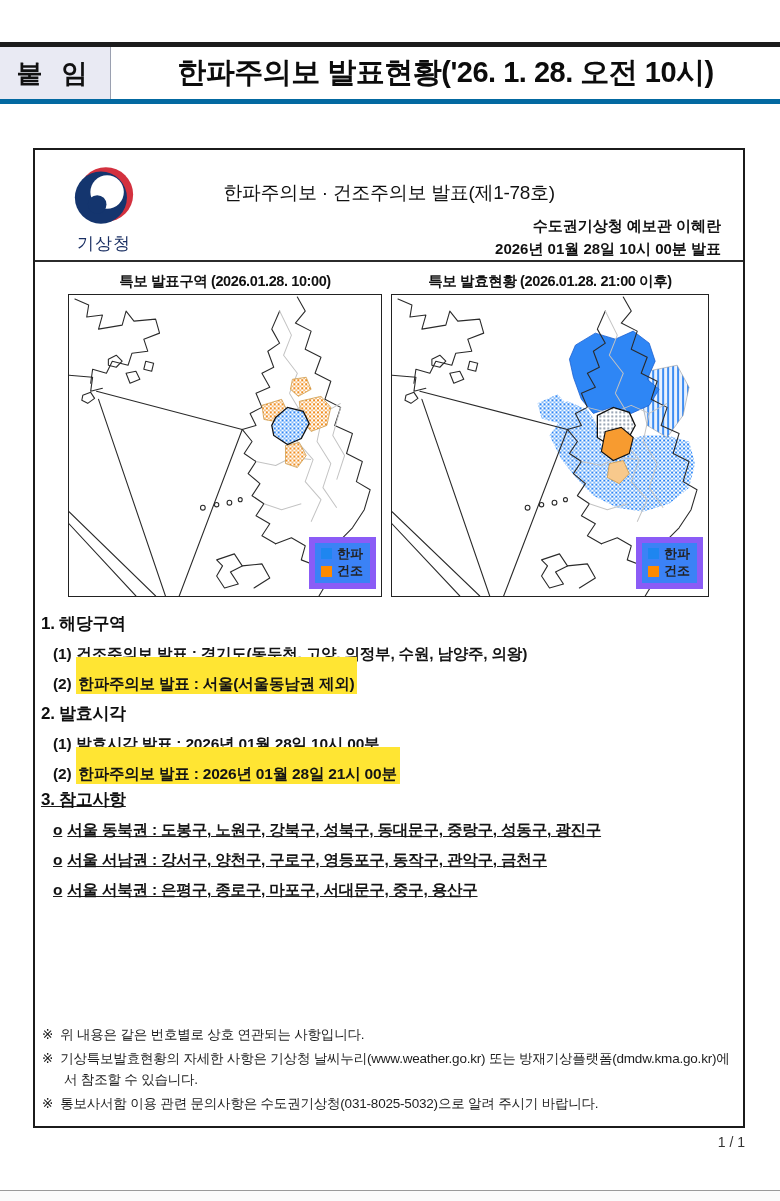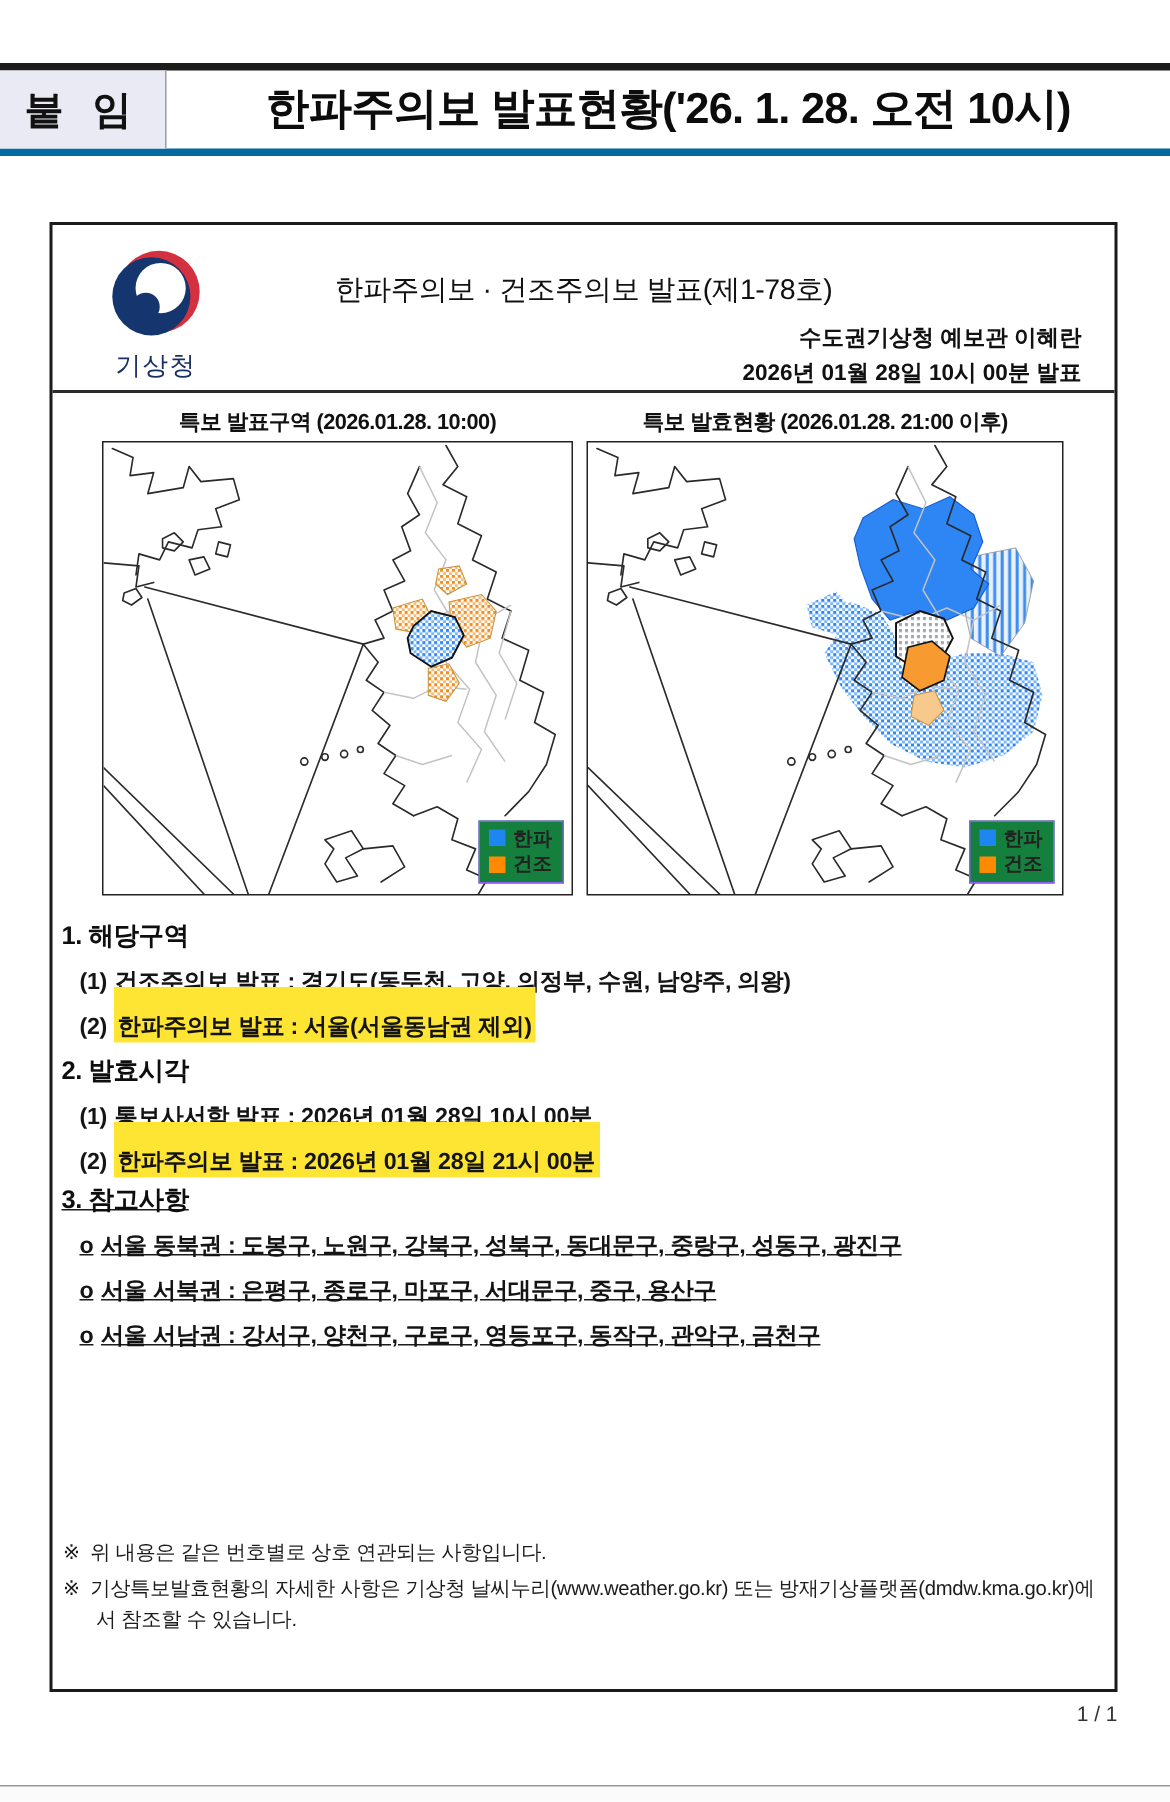--- a/index.html
+++ b/index.html
@@ -41,21 +41,21 @@
   }
   .head-rule{position:absolute;left:0;top:110px;width:100%;border-top:2.5px solid #2b2b2b;}
   
   .map-panel{position:absolute;top:122px;}
   .map-panel.left{left:33px;width:314px;}
   .map-panel.right{left:356px;width:318px;}
   .map-title{font-size:14.5px;font-weight:700;text-align:center;color:#111;letter-spacing:-0.4px;margin-bottom:3px;}
   .map-box{position:relative;border:1.5px solid #222;background:#fff;height:303px;box-sizing:border-box;overflow:hidden;}
   .map-box svg{display:block;width:100%;height:100%;}
   .legend{
-    position:absolute;right:5px;bottom:7px;background:#15803d;border:1px solid #8b5cf6;
+    position:absolute;right:5px;bottom:7px;background:#3b82f6;border:6px solid #8b5cf6;
     padding:2px 7px 3px 6px;font-size:13px;font-weight:700;color:#222;line-height:1.35;
   }
   .legend-row{display:flex;align-items:center;gap:5px;}
   .sw{width:11px;height:11px;display:inline-block;}
   .sw-cold{background:#1e86f0;}
   .sw-dry{background:#ff8a00;}
   
   .section{position:absolute;left:6px;width:700px;}
   .sec-heading{font-size:17px;font-weight:800;color:#0e0e0e;letter-spacing:-0.3px;}
   .sec-item{font-size:15.5px;font-weight:600;color:#141414;margin-top:9px;padding-left:12px;letter-spacing:-0.2px;}
@@ -247,45 +247,48 @@
       <span class="pfx">(1)</span><span>건조주의보 발표 : 경기도(동두천, 고양, 의정부, 수원, 남양주, 의왕)</span>
     </div>
     <div class="sec-item">
       <span class="pfx">(2)</span><span class="hl">한파주의보 발표 : 서울(서울동남권 제외)</span>
     </div>
   </div>
 
   <div class="section" style="top:552px;">
     <div class="sec-heading">2. 발효시각</div>
     <div class="sec-item">
-      <span class="pfx">(1)</span><span>통보사서함 발표 : 2026년 01월 28일 10시 00분</span>
+      <span class="pfx">(1)</span><span>발효시각 발표 : 2026년 01월 28일 10시 00분</span>
     </div>
     <div class="sec-item">
       <span class="pfx">(2)</span><span class="hl">한파주의보 발표 : 2026년 01월 28일 21시 00분</span>
     </div>
   </div>
 
   <div class="section" style="top:638px;text-decoration:underline;">
     <div class="sec-heading">3. 참고사항</div>
     <div class="sec-item">
       <span class="pfx">o</span><span>서울 동북권 : 도봉구, 노원구, 강북구, 성북구, 동대문구, 중랑구, 성동구, 광진구</span>
     </div>
     <div class="sec-item">
+      <span class="pfx">o</span><span>서울 서남권 : 강서구, 양천구, 구로구, 영등포구, 동작구, 관악구, 금천구</span>
+    </div>
+    <div class="sec-item">
       <span class="pfx">o</span><span>서울 서북권 : 은평구, 종로구, 마포구, 서대문구, 중구, 용산구</span>
-    </div>
-    <div class="sec-item">
-      <span class="pfx">o</span><span>서울 서남권 : 강서구, 양천구, 구로구, 영등포구, 동작구, 관악구, 금천구</span>
     </div>
   </div>
 
   <div class="notes">
     <div class="note">
       <span class="marker">※</span><span>위 내용은 같은 번호별로 상호 연관되는 사항입니다.</span>
     </div>
     <div class="note">
       <span class="marker">※</span><span>기상특보발효현황의 자세한 사항은 기상청 날씨누리(www.weather.go.kr) 또는 방재기상플랫폼(dmdw.kma.go.kr)에서 참조할 수 있습니다.</span>
     </div>
+    <div class="note">
+      <span class="marker">※</span><span>통보사서함 이용 관련 문의사항은 수도권기상청(031-8025-5032)으로 알려 주시기 바랍니다.</span>
+    </div>
   </div>
 
 </div>
 
 <div class="page-num">1 / 1</div>
 <div class="bottom-rule"></div>
 
 </body></html>

